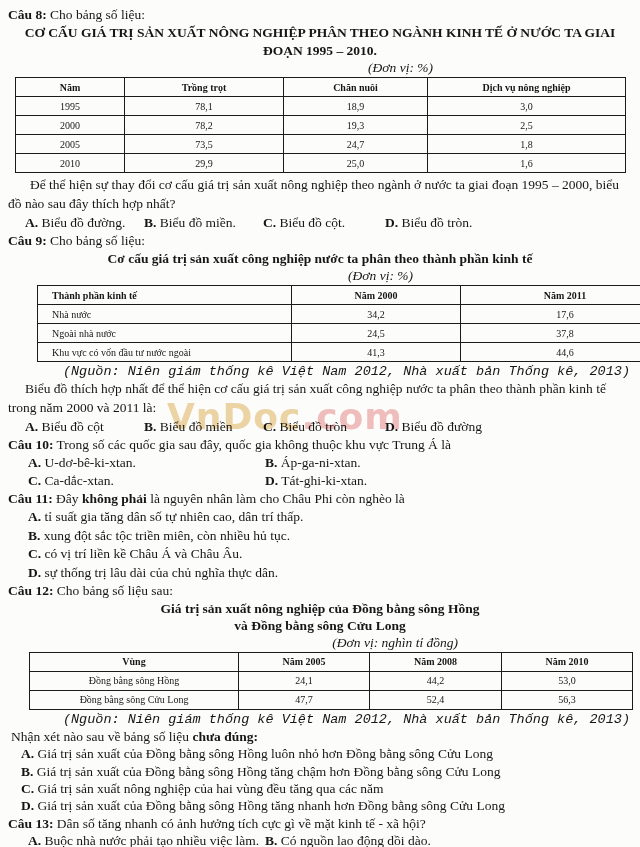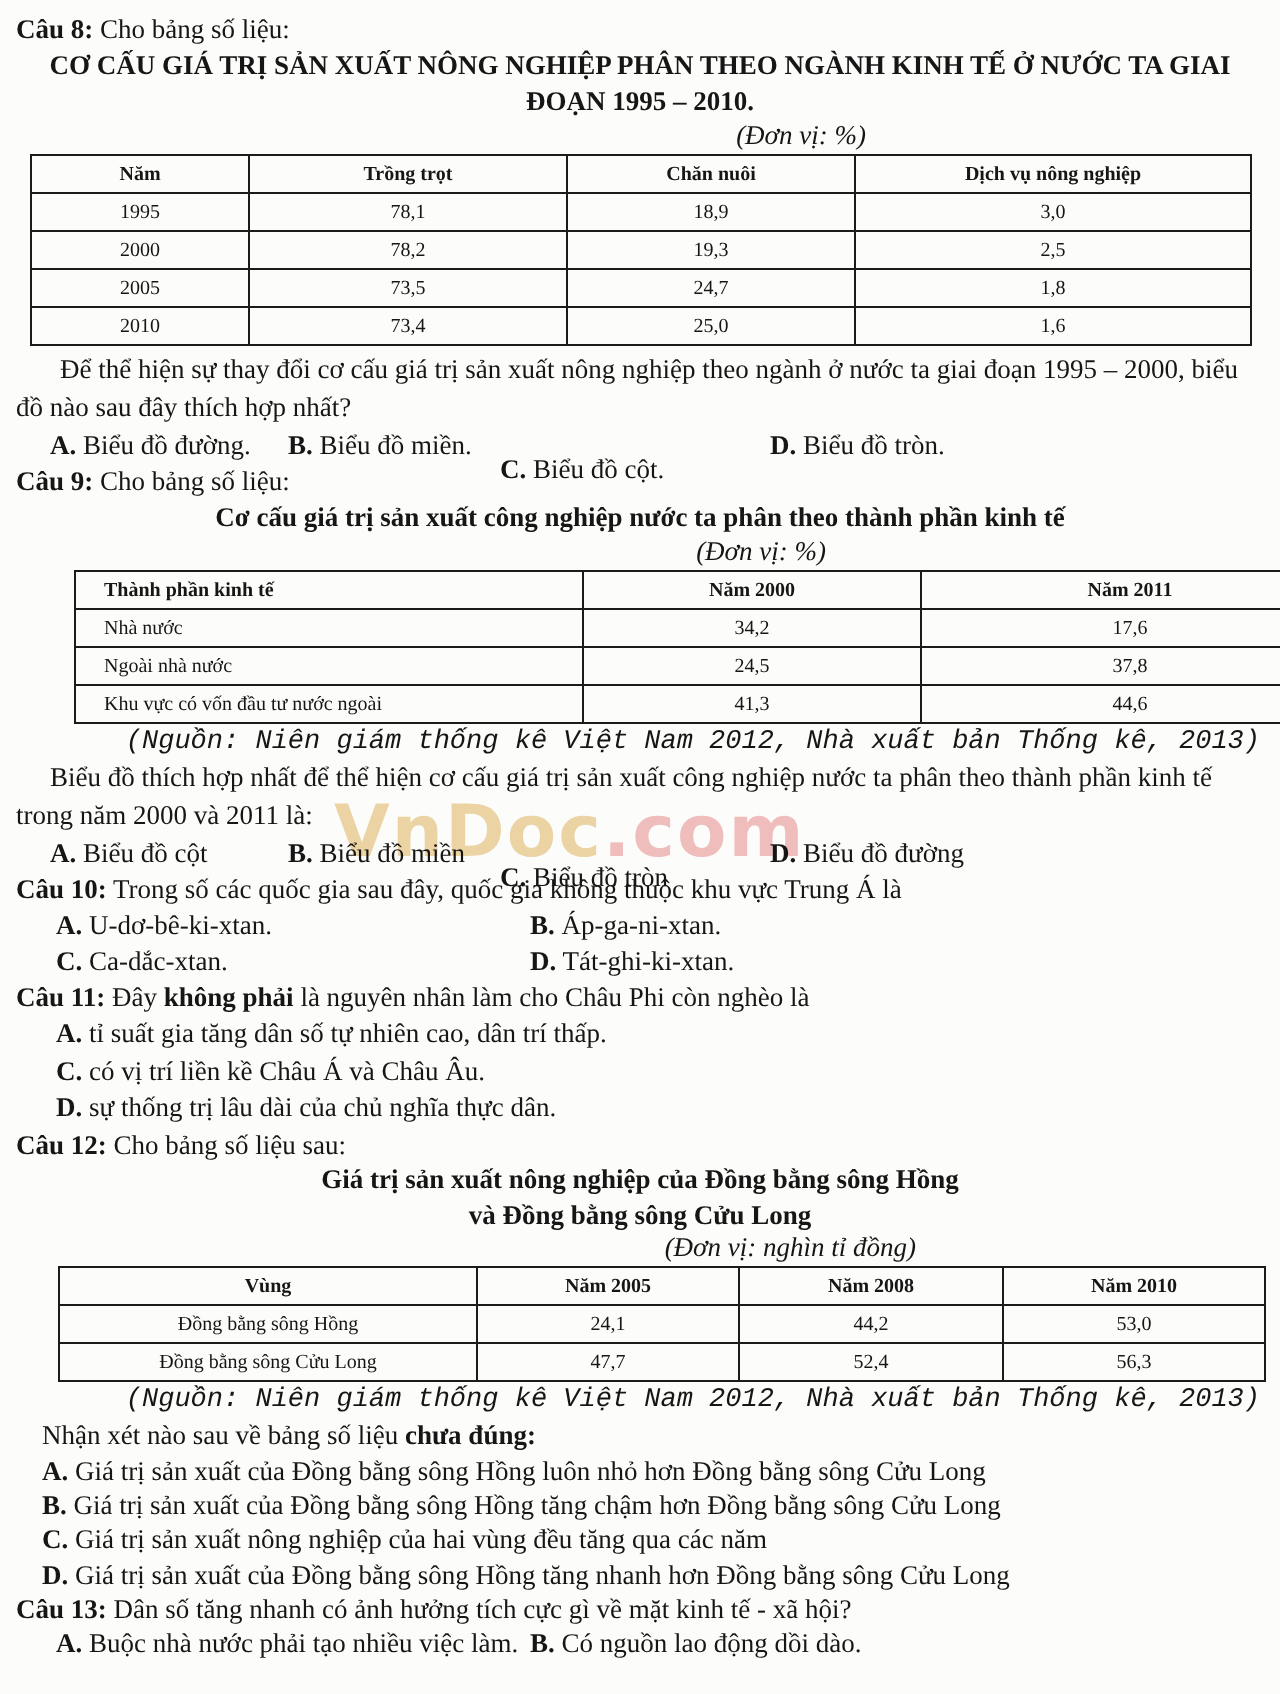--- a/index.html
+++ b/index.html
@@ -29,28 +29,28 @@
   .t1{margin:1px 0 3px 7px;width:574px;}
   .t1 .c0{width:100px;} .t1 .c1{width:150px;} .t1 .c2{width:135px;} .t1 .c3{width:189px;}
   .t2{margin:1px 0 1px 29px;width:595px;}
   .t2 .c0{width:235px;} .t2 .c1{width:160px;} .t2 .c2{width:200px;}
   .t2 td.c0,.t2 th.c0{text-align:left;padding-left:14px;}
   .t3{margin:1px 0 1px 21px;width:567px;}
   .t3 .c0{width:200px;} .t3 .c1{width:122px;} .t3 .c2{width:123px;} .t3 .c3{width:122px;}
   .optrow{position:relative;height:19px;line-height:19px;}
   .optrow .o0{position:absolute;left:17px;}
   .optrow .o1{position:absolute;left:136px;}
-  .optrow .o2{position:absolute;left:242px;margin-top:12px;}
+  .optrow .o2{position:absolute;left:255px;}
   .optrow .o3{position:absolute;left:377px;}
   .optrow2{position:relative;height:18px;line-height:18px;}
   .optrow2 .oL{position:absolute;left:20px;}
   .optrow2 .oR{position:absolute;left:257px;}
   .optstack{margin-left:20px;line-height:18.6px;}
   .optstack12{margin-left:13px;line-height:17.3px;}
-  .indent14{margin-left:13px;}
+  .indent14{margin-left:3px;}
   .watermark{
     position:absolute;left:167px;top:396px;
     font-family:"DejaVu Sans","Liberation Sans",sans-serif;
     font-weight:bold;font-size:36px;letter-spacing:1px;
     opacity:.45;mix-blend-mode:multiply;pointer-events:none;
     white-space:nowrap;z-index:3;
   }
 </style>
 </head>
 <body>
@@ -85,21 +85,21 @@
       <td class="c3">2,5</td>
     </tr>
     <tr>
       <td class="c0">2005</td>
       <td class="c1">73,5</td>
       <td class="c2">24,7</td>
       <td class="c3">1,8</td>
     </tr>
     <tr>
       <td class="c0">2010</td>
-      <td class="c1">73,4</td>
+      <td class="c1">29,9</td>
       <td class="c2">25,0</td>
       <td class="c3">1,6</td>
     </tr>
   </tbody>
     </table>
 
   <div class="qpara">Để thể hiện sự thay đổi cơ cấu giá trị sản xuất nông nghiệp theo ngành ở nước ta giai đoạn 1995 – 2000, biểu đồ nào sau đây thích hợp nhất?</div>
   <div class="optrow">
     <span class="o0"><span class="b">A.</span><span> Biểu đồ đường.</span></span>
     <span class="o1"><span class="b">B.</span><span> Biểu đồ miền.</span></span>
@@ -157,20 +157,21 @@
   <div class="optrow2">
     <span class="oL"><span class="b">C.</span><span> Ca-dắc-xtan.</span></span>
     <span class="oR"><span class="b">D.</span><span> Tát-ghi-ki-xtan.</span></span>
   </div>
 
   <div class="line">
     <span class="b">Câu 11:</span><span> Đây </span><span class="b">không phải</span><span> là nguyên nhân làm cho Châu Phi còn nghèo là</span>
   </div>
   <div class="optstack">
     <div><span class="b">A.</span><span> tỉ suất gia tăng dân số tự nhiên cao, dân trí thấp.</span></div>
+    <div><span class="b">B.</span><span> xung đột sắc tộc triền miên, còn nhiều hủ tục.</span></div>
     <div><span class="b">C.</span><span> có vị trí liền kề Châu Á và Châu Âu.</span></div>
     <div><span class="b">D.</span><span> sự thống trị lâu dài của chủ nghĩa thực dân.</span></div>
   </div>
 
   <div class="tline">
     <span class="b">Câu 12:</span><span> Cho bảng số liệu sau:</span>
   </div>
   <div class="center b tline">Giá trị sản xuất nông nghiệp của Đồng bằng sông Hồng</div>
   <div class="center b tline">và Đồng bằng sông Cửu Long</div>
   <div class="unit" style="width:450px;font-style:italic;">(Đơn vị: nghìn tỉ đồng)</div>

